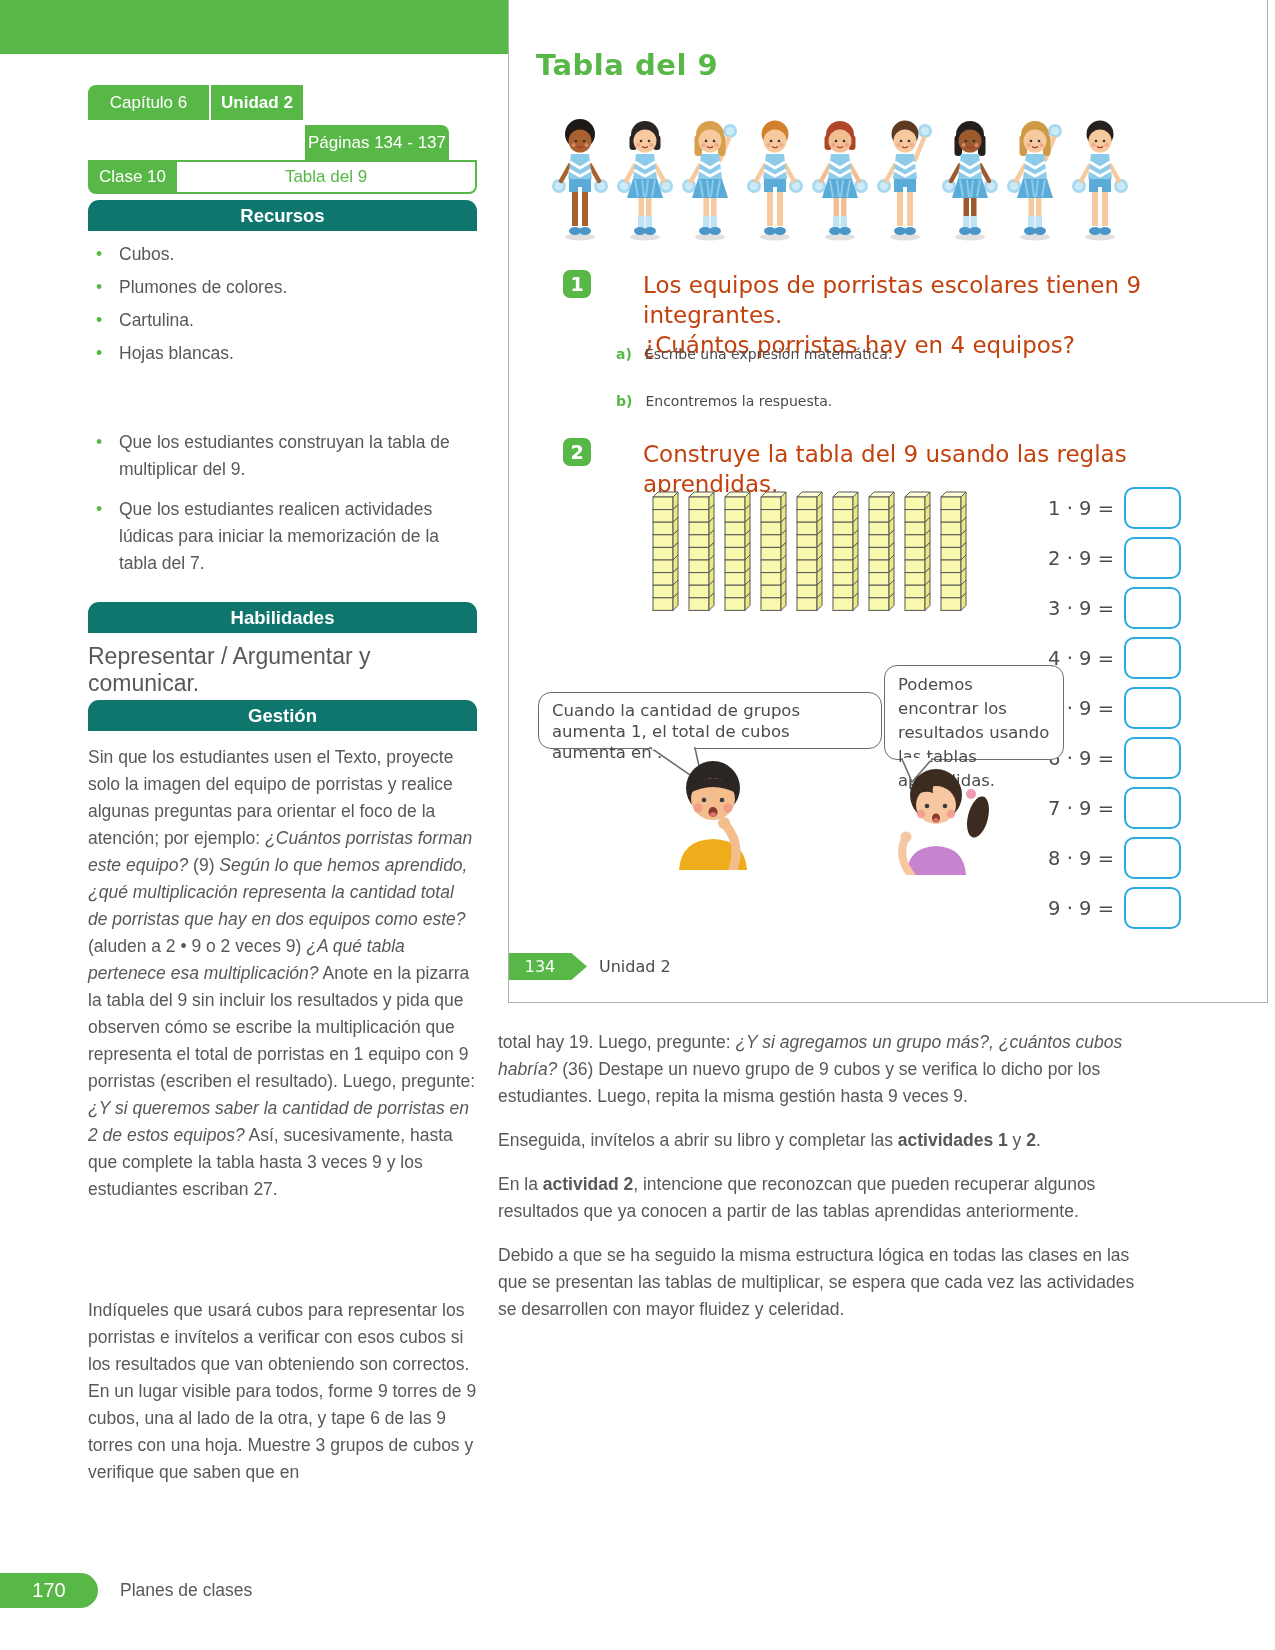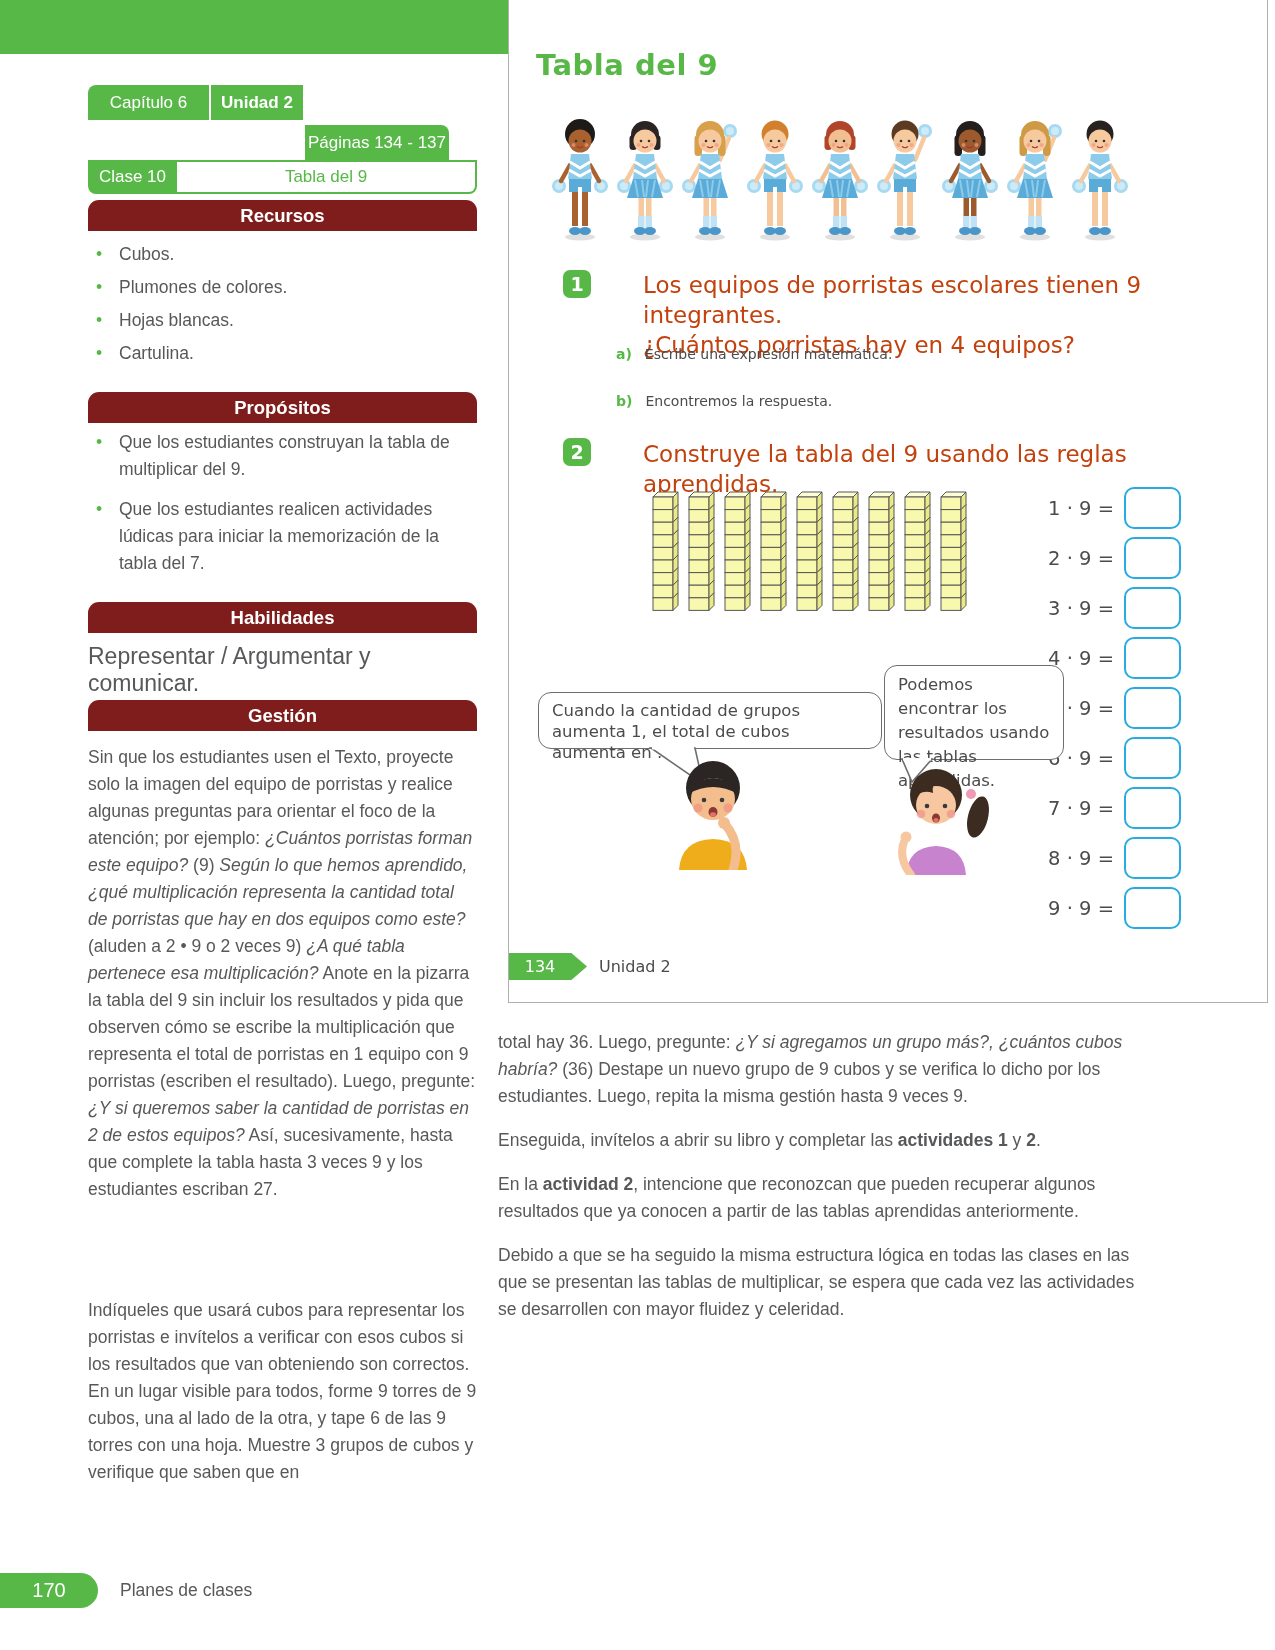--- a/index.html
+++ b/index.html
@@ -17,21 +17,21 @@
   .info-table { position:absolute; left:0; top:0; width:389px; font-size:17px; }
   .it-row { display:flex; }
   .it-cell { height:35px; display:flex; align-items:center; justify-content:center; background:#58b847; color:#fff; }
   .it-chapter { width:123px; border-right:2px solid #fff; border-radius:8px 0 0 0; }
   .it-unit { width:94px; font-weight:bold; border-right:2px solid #fff; }
   .it-pages { width:144px; border-radius:0 8px 0 0;margin-top:40px; }
   .it-class { width:89px; height:34px; background:#58b847; color:#fff; display:flex; align-items:center; justify-content:center; border-radius:0 0 0 8px; }
   .it-topic { width:300px; height:34px; background:#fff; color:#58b847; display:flex; align-items:center; justify-content:center; border:2px solid #58b847; border-left:none; border-radius:0 0 8px 0; }
 
   .side-bar-header {
-    position:absolute; left:0; width:389px; height:31px; background:#7f1d1d;
+    position:absolute; left:0; width:389px; height:31px; background:#0f766e;
     border-radius:11px 11px 0 0; color:#fff; font-weight:bold; font-size:18.5px;
     display:flex; align-items:center; justify-content:center;
   }
   .bullet-list { position:absolute; left:0; width:389px; list-style:none; }
   .bullet-list li { position:relative; padding-left:31px; font-size:17.5px; color:#57585a; }
   .bullet-list li::before { content:"•"; position:absolute; left:8px; color:#58b847; }
   .loose li { line-height:33px; }
   .tight li { line-height:27px; margin-bottom:13px; padding-right:6px; }
   .plain-text { position:absolute; left:0; width:389px; font-size:23px; line-height:27px; }
   .para { position:absolute; left:0; width:389px; font-size:17.5px; line-height:27px; color:#57585a; }
@@ -104,25 +104,24 @@
       <div class="it-row">
         <div class="it-class">Clase 10</div>
         <div class="it-topic">Tabla del 9</div>
       </div>
     </div>
 
     <div class="side-bar-header" style="top:115px;">Recursos</div>
     <ul class="bullet-list loose" style="top:153px;">
       <li>Cubos.</li>
       <li>Plumones de colores.</li>
+      <li>Cartulina.</li>
       <li>Hojas blancas.</li>
-      <li>Cartulina.</li>
     </ul>
 
-    <div class="side-bar-header" style="top:307px;">Propósitos</div>
     <ul class="bullet-list tight" style="top:344px;">
       <li>Que los estudiantes construyan la tabla de multiplicar del 9.</li>
       <li>Que los estudiantes realicen actividades lúdicas para iniciar la memorización de la tabla del 7.</li>
     </ul>
 
     <div class="side-bar-header" style="top:517px;">Habilidades</div>
     <div class="plain-text" style="top:558px;">Representar / Argumentar y comunicar.</div>
 
     <div class="side-bar-header" style="top:615px;">Gestión</div>
     <div class="para" style="top:659px;"><span>Sin que los estudiantes usen el Texto, proyecte solo la imagen del equipo de porristas y realice algunas preguntas para orientar el foco de la atención; por ejemplo: </span><span style="font-style: italic;">¿Cuántos porristas forman este equipo?</span><span> (9) </span><span style="font-style: italic;">Según lo que hemos aprendido, ¿qué multiplicación representa la cantidad total de porristas que hay en dos equipos como este?</span><span> (aluden a 2 • 9 o 2 veces 9) </span><span style="font-style: italic;">¿A qué tabla pertenece esa multiplicación?</span><span> Anote en la pizarra la tabla del 9 sin incluir los resultados y pida que observen cómo se escribe la multiplicación que representa el total de porristas en 1 equipo con 9 porristas (escriben el resultado). Luego, pregunte: </span><span style="font-style: italic;">¿Y si queremos saber la cantidad de porristas en 2 de estos equipos?</span><span> Así, sucesivamente, hasta que complete la tabla hasta 3 veces 9 y los estudiantes escriban 27.</span></div>
@@ -638,21 +637,21 @@
       <path d="M25 112 q2 -28 30 -29 q28 1 30 29 z" fill="#c883cf"></path>
       <path d="M30 112 q-14 -18 -6 -36" stroke="#f6c7a0" stroke-width="8" fill="none" stroke-linecap="round"></path>
       <circle cx="25" cy="74" r="5.5" fill="#f6c7a0"></circle>
     </svg>
 
     <div class="page-tag">134</div>
     <div class="unit-label">Unidad 2</div>
   </section>
 
   <section class="notes">
-    <p><span>total hay 36. Luego, pregunte: </span><span style="font-style: italic;">¿Y si agregamos un grupo más?, ¿cuántos cubos habría?</span><span> (36) Destape un nuevo grupo de 9 cubos y se verifica lo dicho por los estudiantes. Luego, repita la misma gestión hasta 9 veces 9.</span></p>
+    <p><span>total hay 19. Luego, pregunte: </span><span style="font-style: italic;">¿Y si agregamos un grupo más?, ¿cuántos cubos habría?</span><span> (36) Destape un nuevo grupo de 9 cubos y se verifica lo dicho por los estudiantes. Luego, repita la misma gestión hasta 9 veces 9.</span></p>
     <p><span>Enseguida, invítelos a abrir su libro y completar las </span><span style="font-weight: 700;">actividades 1</span><span> y </span><span style="font-weight: 700;">2</span><span>.</span></p>
     <p><span>En la </span><span style="font-weight: 700;">actividad 2</span><span>, intencione que reconozcan que pueden recuperar algunos resultados que ya conocen a partir de las tablas aprendidas anteriormente.</span></p>
     <p><span>Debido a que se ha seguido la misma estructura lógica en todas las clases en las que se presentan las tablas de multiplicar, se espera que cada vez las actividades se desarrollen con mayor fluidez y celeridad.</span></p>
   </section>
 
   <div class="footer-pill">170</div>
   <div class="footer-label">Planes de clases</div>
 
 </div>
 

